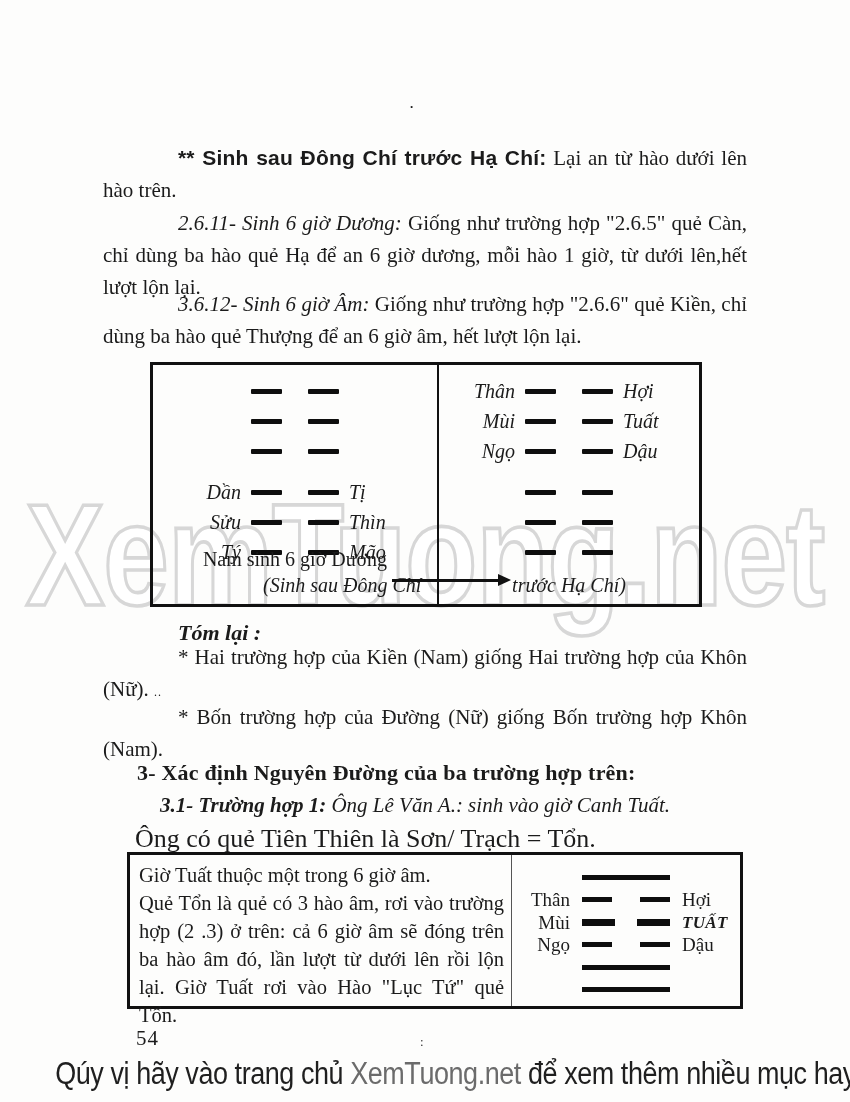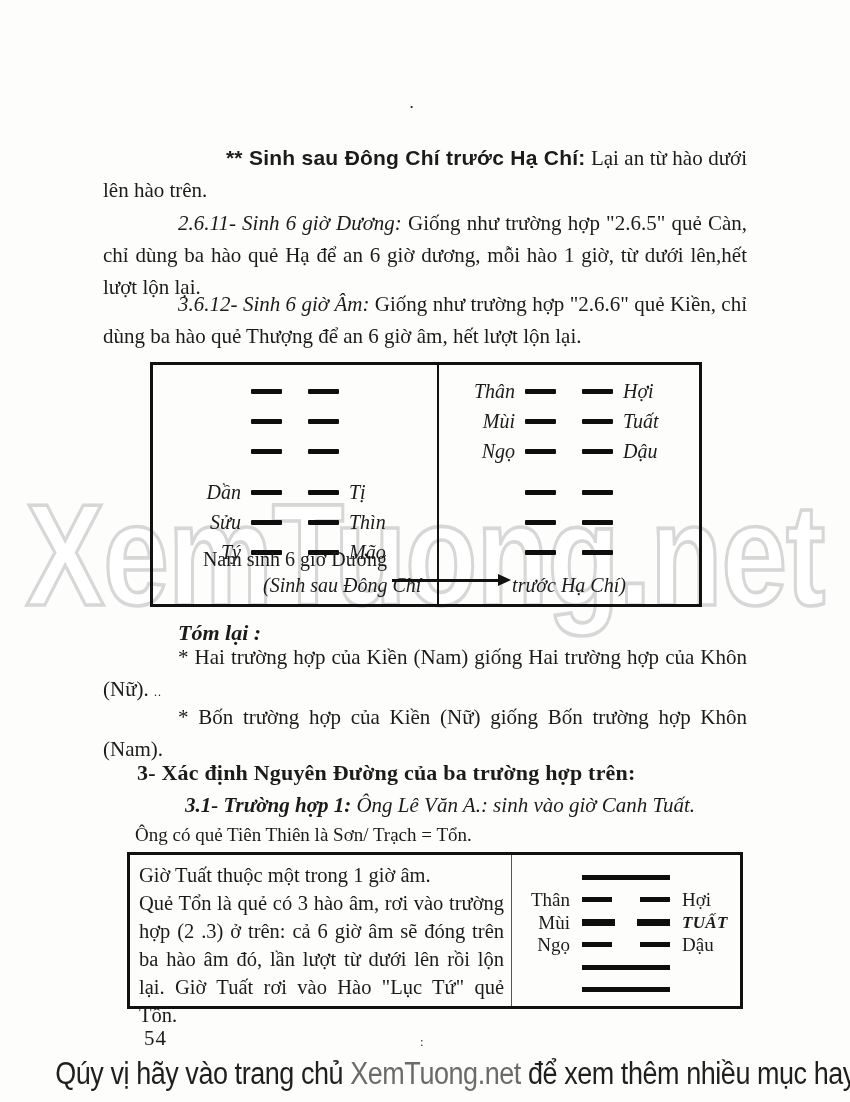--- a/index.html
+++ b/index.html
@@ -16,29 +16,29 @@
     transform:translateX(-50%) scale(1.0,1.22);transform-origin:center top;
     font-family:"Liberation Sans",sans-serif;font-weight:bold;
     font-size:118px;letter-spacing:-1px;white-space:nowrap;
     color:#ffffff;-webkit-text-stroke:3px #d7d7d7;
   }
   
   .para{
     position:absolute;left:103px;width:644px;
     font-size:21px;line-height:32px;text-align:justify;text-indent:75px;
   }
-  .lead-bold-sans{font-family:"Liberation Sans",sans-serif;font-weight:bold;font-size:21px;letter-spacing:.2px;margin-left:48px;}
+  .lead-bold-sans{font-family:"Liberation Sans",sans-serif;font-weight:bold;font-size:21px;letter-spacing:.2px;}
   .lead-italic{font-style:italic;}
   .em-italic{}
   .tiny-dots{font-size:12px;letter-spacing:1px;}
   .tomlai{position:absolute;left:178px;top:620px;font-size:22px;font-weight:bold;font-style:italic;}
   .h3{position:absolute;left:137px;top:760px;width:620px;font-size:22px;font-weight:bold;letter-spacing:.2px;}
-  .h31{position:absolute;left:160px;top:793px;width:620px;font-size:21px;font-style:italic;margin-left:25px;}
+  .h31{position:absolute;left:160px;top:793px;width:620px;font-size:21px;font-style:italic;}
   .h31 .lead{font-weight:bold;}
-  .ongco{position:absolute;left:135px;top:824px;width:620px;font-size:19px;}
+  .ongco{position:absolute;left:135px;top:824px;width:620px;font-size:26px;}
   
   .dbox{
     position:absolute;left:150px;top:362px;width:546px;height:239px;
     border:3px solid #111;display:flex;
   }
   .dcell{position:relative;flex:0 0 auto;height:100%;}
   .dcell.left{width:284px;border-right:2px solid #111;}
   .dcell.right{width:260px;}
   .hexcol{position:absolute;left:0;right:0;top:11px;display:flex;flex-direction:column;align-items:center;}
   .hrow{display:flex;align-items:center;justify-content:center;height:30px;}
@@ -74,21 +74,21 @@
   .brow{display:flex;align-items:center;justify-content:center;height:22.5px;}
   .blab{width:60px;font-size:19px;line-height:19px;}
   .blab.l{text-align:right;padding-right:12px;}
   .blab.r{text-align:left;padding-left:12px;}
   .blab.hl{font-weight:bold;font-style:italic;font-size:17px;letter-spacing:.3px;}
   .blinearea{width:88px;display:flex;justify-content:space-between;align-items:center;}
   .bsolid{width:88px;height:5px;background:#0e0e0e;}
   .bseg{width:30px;height:5px;background:#0e0e0e;}
   .brow.hl .bseg{height:7px;width:33px;}
   
-  .pagenum{position:absolute;left:136px;top:1026px;font-size:21px;letter-spacing:1px;margin-left:8px;}
+  .pagenum{position:absolute;left:136px;top:1026px;font-size:21px;letter-spacing:1px;}
   .footer{
     position:absolute;left:0;right:0;top:1056px;text-align:center;white-space:nowrap;
     font-family:"Liberation Sans",sans-serif;font-size:31px;color:#1f1f1f;
     transform:scaleX(0.87);transform-origin:center;letter-spacing:-0.5px;
   }
   .footer .site{color:#6b6b6b;text-decoration:none;}
   .stray-top{position:absolute;left:410px;top:96px;font-size:13px;font-weight:bold;}
   .stray-footer{position:absolute;left:420px;top:1034px;font-size:13px;color:#333;}
 </style>
 </head>
@@ -204,34 +204,34 @@
     <div class="arrow-head"></div>
   </div>
 
   <div class="tomlai">Tóm lại :</div>
 
   <div class="para" style="top:641px;">
     <span>* Hai trường hợp của Kiền (Nam) </span><span class="em-italic">giống</span><span> Hai trường hợp của Khôn (Nữ).</span> <span class="tiny-dots">..</span>
   </div>
 
   <div class="para" style="top:701px;">
-    <span>* Bốn trường hợp của Kiền (Nữ) </span><span class="em-italic">giống</span><span> Bốn trường hợp Khôn (Nam).</span>
+    <span>* Bốn trường hợp của Đường (Nữ) </span><span class="em-italic">giống</span><span> Bốn trường hợp Khôn (Nam).</span>
   </div>
 
   <div class="h3">3- Xác định Nguyên Đường của ba trường hợp trên:</div>
 
   <div class="h31">
     <span class="lead">3.1- Trường hợp 1:</span><span> Ông Lê Văn A.: sinh vào giờ Canh Tuất.</span>
   </div>
 
   <div class="ongco">Ông có quẻ Tiên Thiên là Sơn/ Trạch = Tổn.</div>
 
   <div class="cbox">
     <div class="ccell-text">
-      <p>Giờ Tuất thuộc một trong 1 giờ âm.</p>
+      <p>Giờ Tuất thuộc một trong 6 giờ âm.</p>
       <p>Quẻ Tổn là quẻ có 3 hào âm, rơi vào trường hợp (2 .3) ở trên: cả 6 giờ âm sẽ đóng trên ba hào âm đó, lần lượt từ dưới lên rồi lộn lại. Giờ Tuất rơi vào Hào "Lục Tứ" quẻ Tổn.</p>
     </div>
     <div class="ccell-hex">
       <div class="bcol">
         <div class="brow">
             <span class="blab l"></span>
             <span class="blinearea">
               <span class="bsolid"></span>
             </span>
             <span class="blab r"></span>

